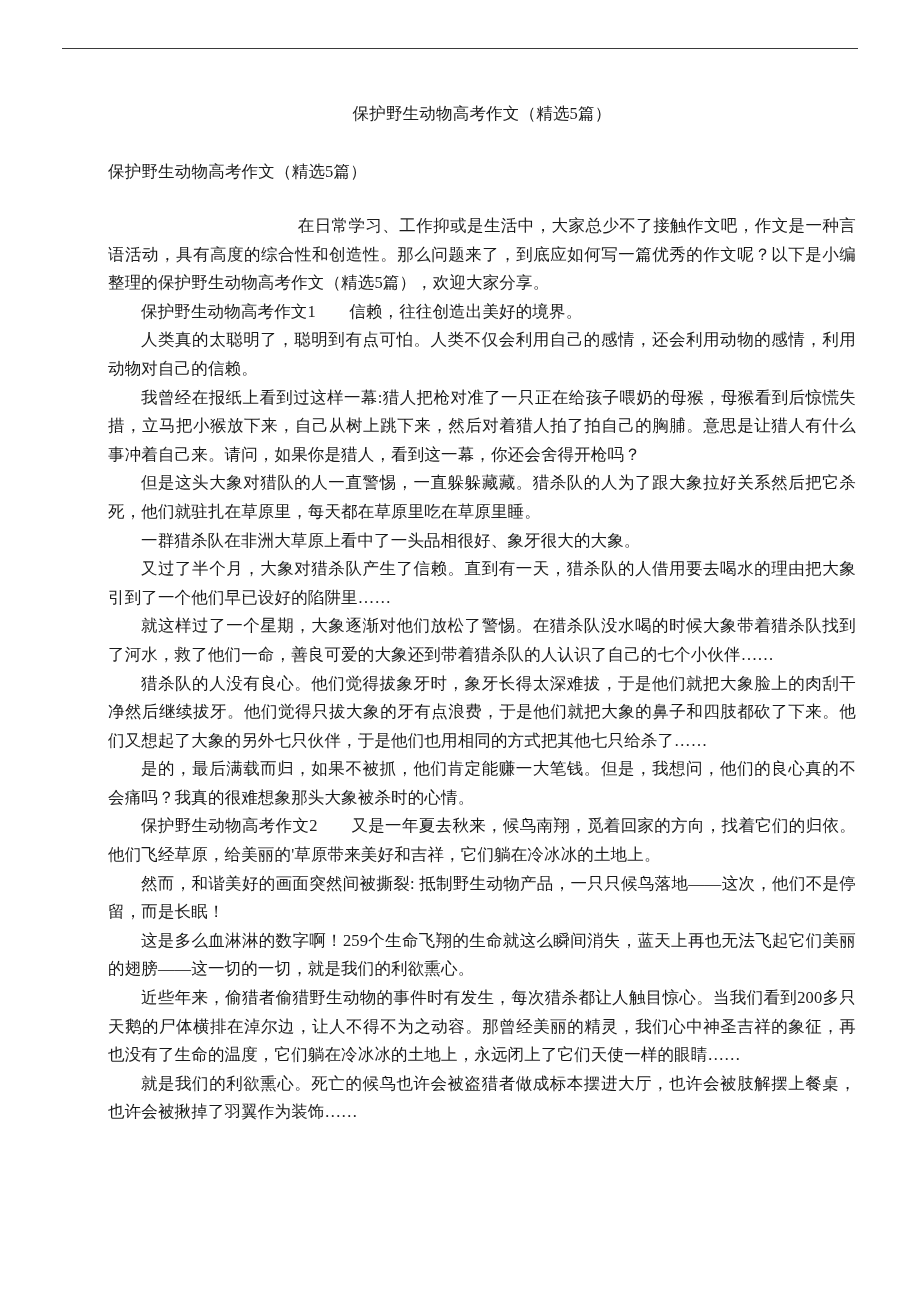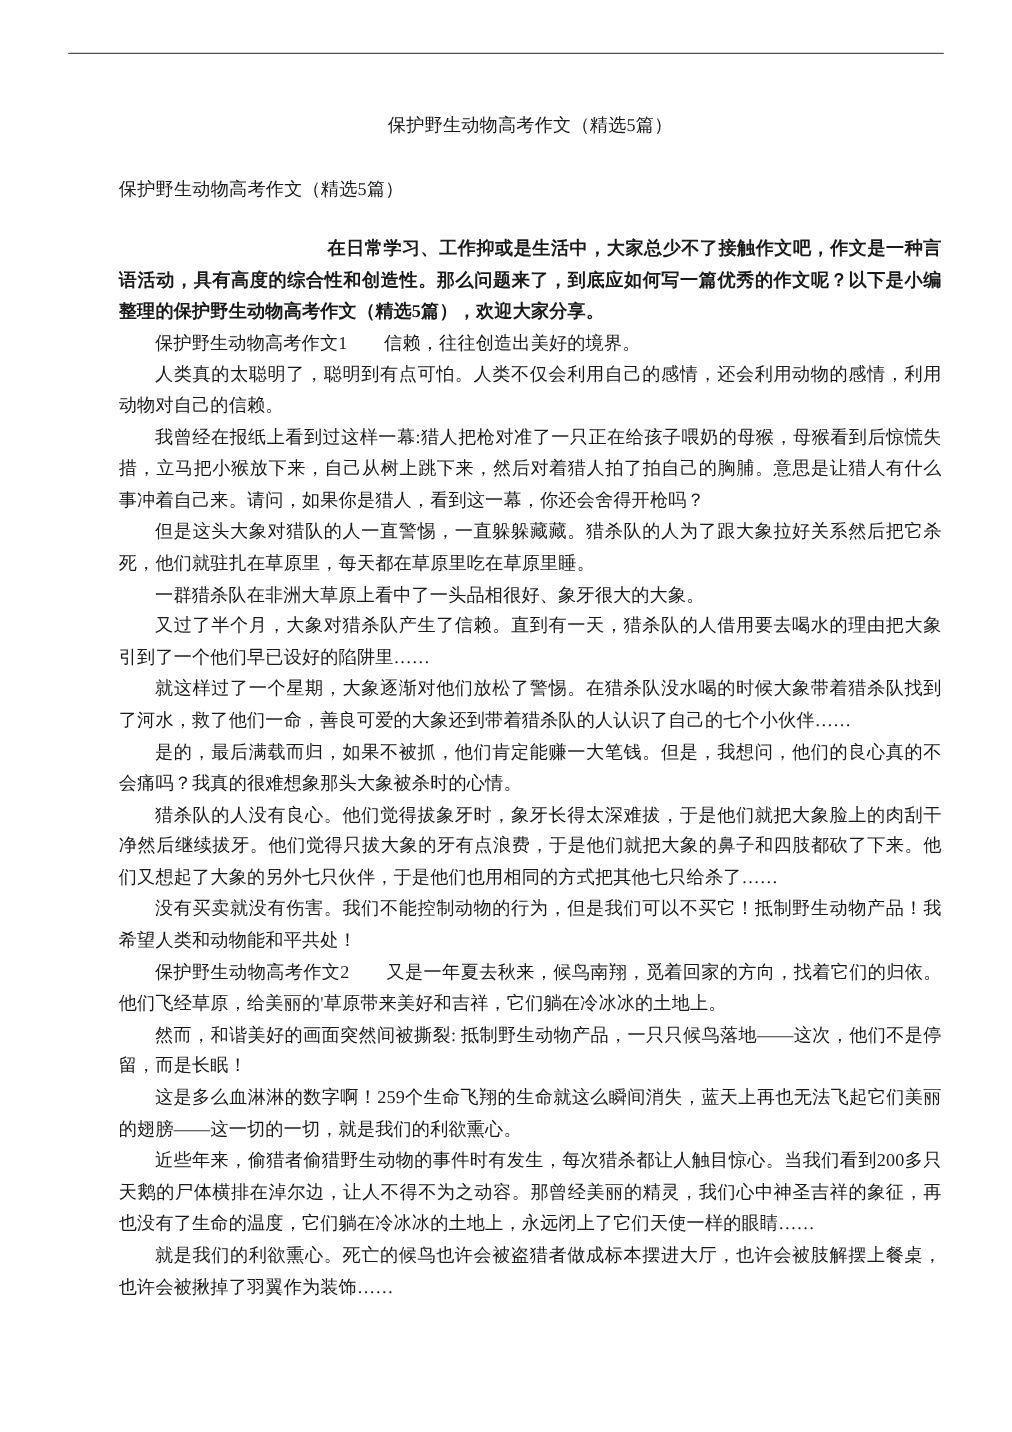--- a/index.html
+++ b/index.html
@@ -61,21 +61,20 @@
     text-justify: inter-ideograph;
     letter-spacing: 0.15px;
     color: #1a1a1a;
     word-break: break-all;
   }
   p.indent2 {
     text-indent: 2em;
   }
   p.indent-intro {
     text-indent: 11.5em;
-    font-weight: bold;
   }
   .block-gap {
     height: 0px;
   }
   .essay-head {
     white-space: pre-wrap;
   }
 </style>
 </head>
 <body>
@@ -94,23 +93,22 @@
 
     <div class="block-gap"></div>
 
     <p class="para indent2 essay-head">保护野生动物高考作文1　　信赖，往往创造出美好的境界。</p>
     <p class="para indent2">人类真的太聪明了，聪明到有点可怕。人类不仅会利用自己的感情，还会利用动物的感情，利用动物对自己的信赖。</p>
     <p class="para indent2">我曾经在报纸上看到过这样一幕:猎人把枪对准了一只正在给孩子喂奶的母猴，母猴看到后惊慌失措，立马把小猴放下来，自己从树上跳下来，然后对着猎人拍了拍自己的胸脯。意思是让猎人有什么事冲着自己来。请问，如果你是猎人，看到这一幕，你还会舍得开枪吗？</p>
     <p class="para indent2">但是这头大象对猎队的人一直警惕，一直躲躲藏藏。猎杀队的人为了跟大象拉好关系然后把它杀死，他们就驻扎在草原里，每天都在草原里吃在草原里睡。</p>
     <p class="para indent2">一群猎杀队在非洲大草原上看中了一头品相很好、象牙很大的大象。</p>
     <p class="para indent2">又过了半个月，大象对猎杀队产生了信赖。直到有一天，猎杀队的人借用要去喝水的理由把大象引到了一个他们早已设好的陷阱里……</p>
     <p class="para indent2">就这样过了一个星期，大象逐渐对他们放松了警惕。在猎杀队没水喝的时候大象带着猎杀队找到了河水，救了他们一命，善良可爱的大象还到带着猎杀队的人认识了自己的七个小伙伴……</p>
+    <p class="para indent2">猎杀队的人没有良心。他们觉得拔象牙时，象牙长得太深难拔，于是他们就把大象脸上的肉刮干净然后继续拔牙。他们觉得只拔大象的牙有点浪费，于是他们就把大象的鼻子和四肢都砍了下来。他们又想起了大象的另外七只伙伴，于是他们也用相同的方式把其他七只给杀了……</p>
     <p class="para indent2">是的，最后满载而归，如果不被抓，他们肯定能赚一大笔钱。但是，我想问，他们的良心真的不会痛吗？我真的很难想象那头大象被杀时的心情。</p>
-    <p class="para indent2">猎杀队的人没有良心。他们觉得拔象牙时，象牙长得太深难拔，于是他们就把大象脸上的肉刮干净然后继续拔牙。他们觉得只拔大象的牙有点浪费，于是他们就把大象的鼻子和四肢都砍了下来。他们又想起了大象的另外七只伙伴，于是他们也用相同的方式把其他七只给杀了……</p>
-    <p class="para indent2">没有买卖就没有伤害。我们不能控制动物的行为，但是我们可以不买它！抵制野生动物产品！我希望人类和动物能和平共处！</p>
     <p class="para indent2 essay-head">保护野生动物高考作文2　　又是一年夏去秋来，候鸟南翔，觅着回家的方向，找着它们的归依。他们飞经草原，给美丽的'草原带来美好和吉祥，它们躺在冷冰冰的土地上。</p>
     <p class="para indent2">然而，和谐美好的画面突然间被撕裂: 抵制野生动物产品，一只只候鸟落地——这次，他们不是停留，而是长眠！</p>
     <p class="para indent2">这是多么血淋淋的数字啊！259个生命飞翔的生命就这么瞬间消失，蓝天上再也无法飞起它们美丽的翅膀——这一切的一切，就是我们的利欲熏心。</p>
     <p class="para indent2">近些年来，偷猎者偷猎野生动物的事件时有发生，每次猎杀都让人触目惊心。当我们看到200多只天鹅的尸体横排在淖尔边，让人不得不为之动容。那曾经美丽的精灵，我们心中神圣吉祥的象征，再也没有了生命的温度，它们躺在冷冰冰的土地上，永远闭上了它们天使一样的眼睛……</p>
     <p class="para indent2">就是我们的利欲熏心。死亡的候鸟也许会被盗猎者做成标本摆进大厅，也许会被肢解摆上餐桌，也许会被揪掉了羽翼作为装饰……</p>
 
   </div>
 </div>
 
 </body></html>

